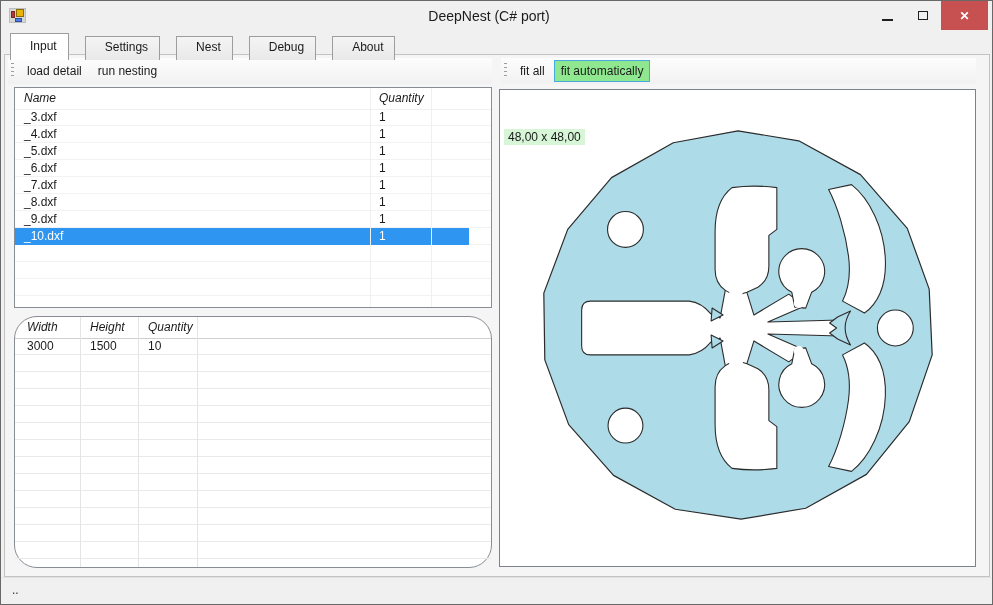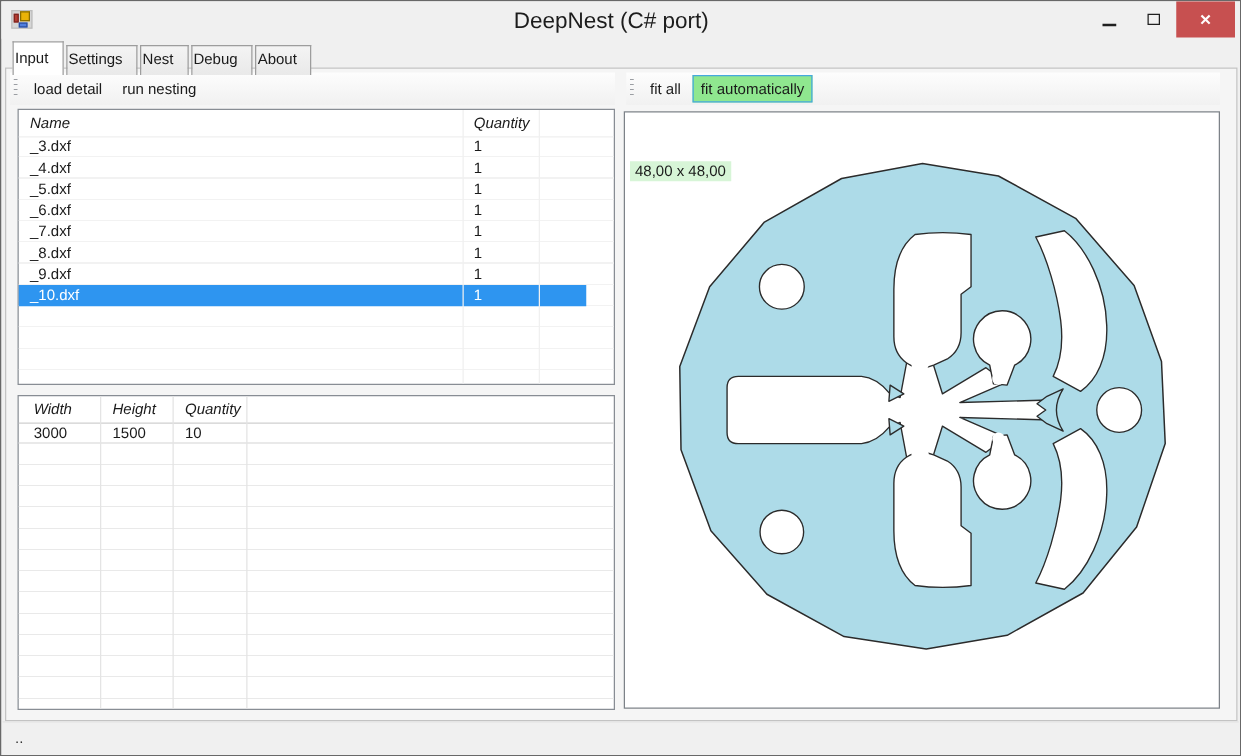--- a/index.html
+++ b/index.html
@@ -6,31 +6,31 @@
   .window{position:relative;width:993px;height:605px;background:#f0f0f0;border:1px solid #686868;
           box-sizing:border-box;overflow:hidden;font-size:12px;color:#1a1a1a;}
   
   .titlebar{position:absolute;left:0;top:0;right:0;height:30px;background:#f0f0f0;}
   .app-icon{position:absolute;left:8px;top:6px;width:18px;height:17px;}
   .app-icon .frame{position:absolute;left:0;top:1px;width:17px;height:15px;background:#d6d6d6;border:1px solid #bdbdbd;box-sizing:border-box;}
   .app-icon .sq-yellow{position:absolute;left:7px;top:2px;width:8px;height:8px;background:#eab308;border:1px solid #8a6d00;box-sizing:border-box;}
   .app-icon .sq-red{position:absolute;left:2px;top:4px;width:4px;height:7px;background:#b63a31;border:1px solid #7c2620;box-sizing:border-box;}
   .app-icon .sq-blue{position:absolute;left:6px;top:11px;width:7px;height:4px;background:#4f7fe0;border:1px solid #2d4f9e;box-sizing:border-box;}
   .win-title{position:absolute;left:0;right:15px;top:0;height:30px;line-height:30px;text-align:center;
-             font-size:18px;color:#1c1c1c;}
+             font-size:14px;color:#1c1c1c;}
   .winbtns{position:absolute;right:4px;top:0;height:30px;display:flex;align-items:flex-start;}
   .winbtn{height:29px;display:flex;align-items:center;justify-content:center;cursor:default;}
   .btn-min,.btn-max{width:36px;}
   .btn-close{width:47px;background:#c75050;color:#fff;font-size:12px;font-weight:bold;}
   .glyph-min{width:11px;height:2px;background:#1f1f1f;margin-top:8px;}
   .glyph-max{width:10px;height:9px;border:1.5px solid #1f1f1f;box-sizing:border-box;}
   
   .tabs{position:absolute;left:9px;top:32px;display:flex;z-index:3;}
-  .tab{padding:3px 11px 4px 1px;border:1px solid #9d9d9d;border-bottom:none;background:linear-gradient(#f4f4f4,#e9e9e9);
-       margin-right:2px;margin-top:3px;}
+  .tab{padding:3px 11px 4px 19px;border:1px solid #9d9d9d;border-bottom:none;background:linear-gradient(#f4f4f4,#e9e9e9);
+       margin-right:16px;margin-top:3px;}
   .tab.active{background:#fff;margin-top:0;padding-top:5px;padding-bottom:7px;position:relative;z-index:4;}
   .page{position:absolute;left:3px;top:53px;width:986px;height:523px;background:#f5f5f5;
         border:1px solid #c3c3c3;box-sizing:border-box;}
   
   .toolstrip{position:absolute;height:26px;display:flex;align-items:center;
              background:linear-gradient(#fdfdfd,#f1f1f1);}
   .grip{width:3px;height:16px;margin:0 6px 0 3px;
         background:repeating-linear-gradient(to bottom,#9b9ea3 0 1px,rgba(0,0,0,0) 1px 4px);}
   .tsbtn{padding:3px 6px;margin-right:2px;border:1px solid rgba(0,0,0,0);white-space:nowrap;}
   .tsbtn.checked{background:#8fe78f;border:1px solid #46a8de;}
@@ -138,21 +138,21 @@
         </div>
       <div class="lv-row selected">
           <span class="cell-name">_10.dxf</span>
           <span class="cell-qty">1</span>
         </div>
     </div>
     <div class="vline" style="left:355px;"></div>
     <div class="vline" style="left:416px;"></div>
   </div>
 
-  <div class="listview lv2" style="left:13px;top:315px;width:478px;height:252px;">
+  <div class="listview lv2" style="left:13px;top:315px;width:478px;height:252px;border-radius:23px;">
     <div class="lv-header">
       <div class="hcell" style="left:12px;">Width</div>
       <div class="hcell" style="left:75px;">Height</div>
       <div class="hcell" style="left:133px;">Quantity</div>
     </div>
     <div class="lv-body lv2-body">
       <div class="lv-row">
         <span style="position:absolute;left:12px;">3000</span>
         <span style="position:absolute;left:75px;">1500</span>
         <span style="position:absolute;left:133px;">10</span>

